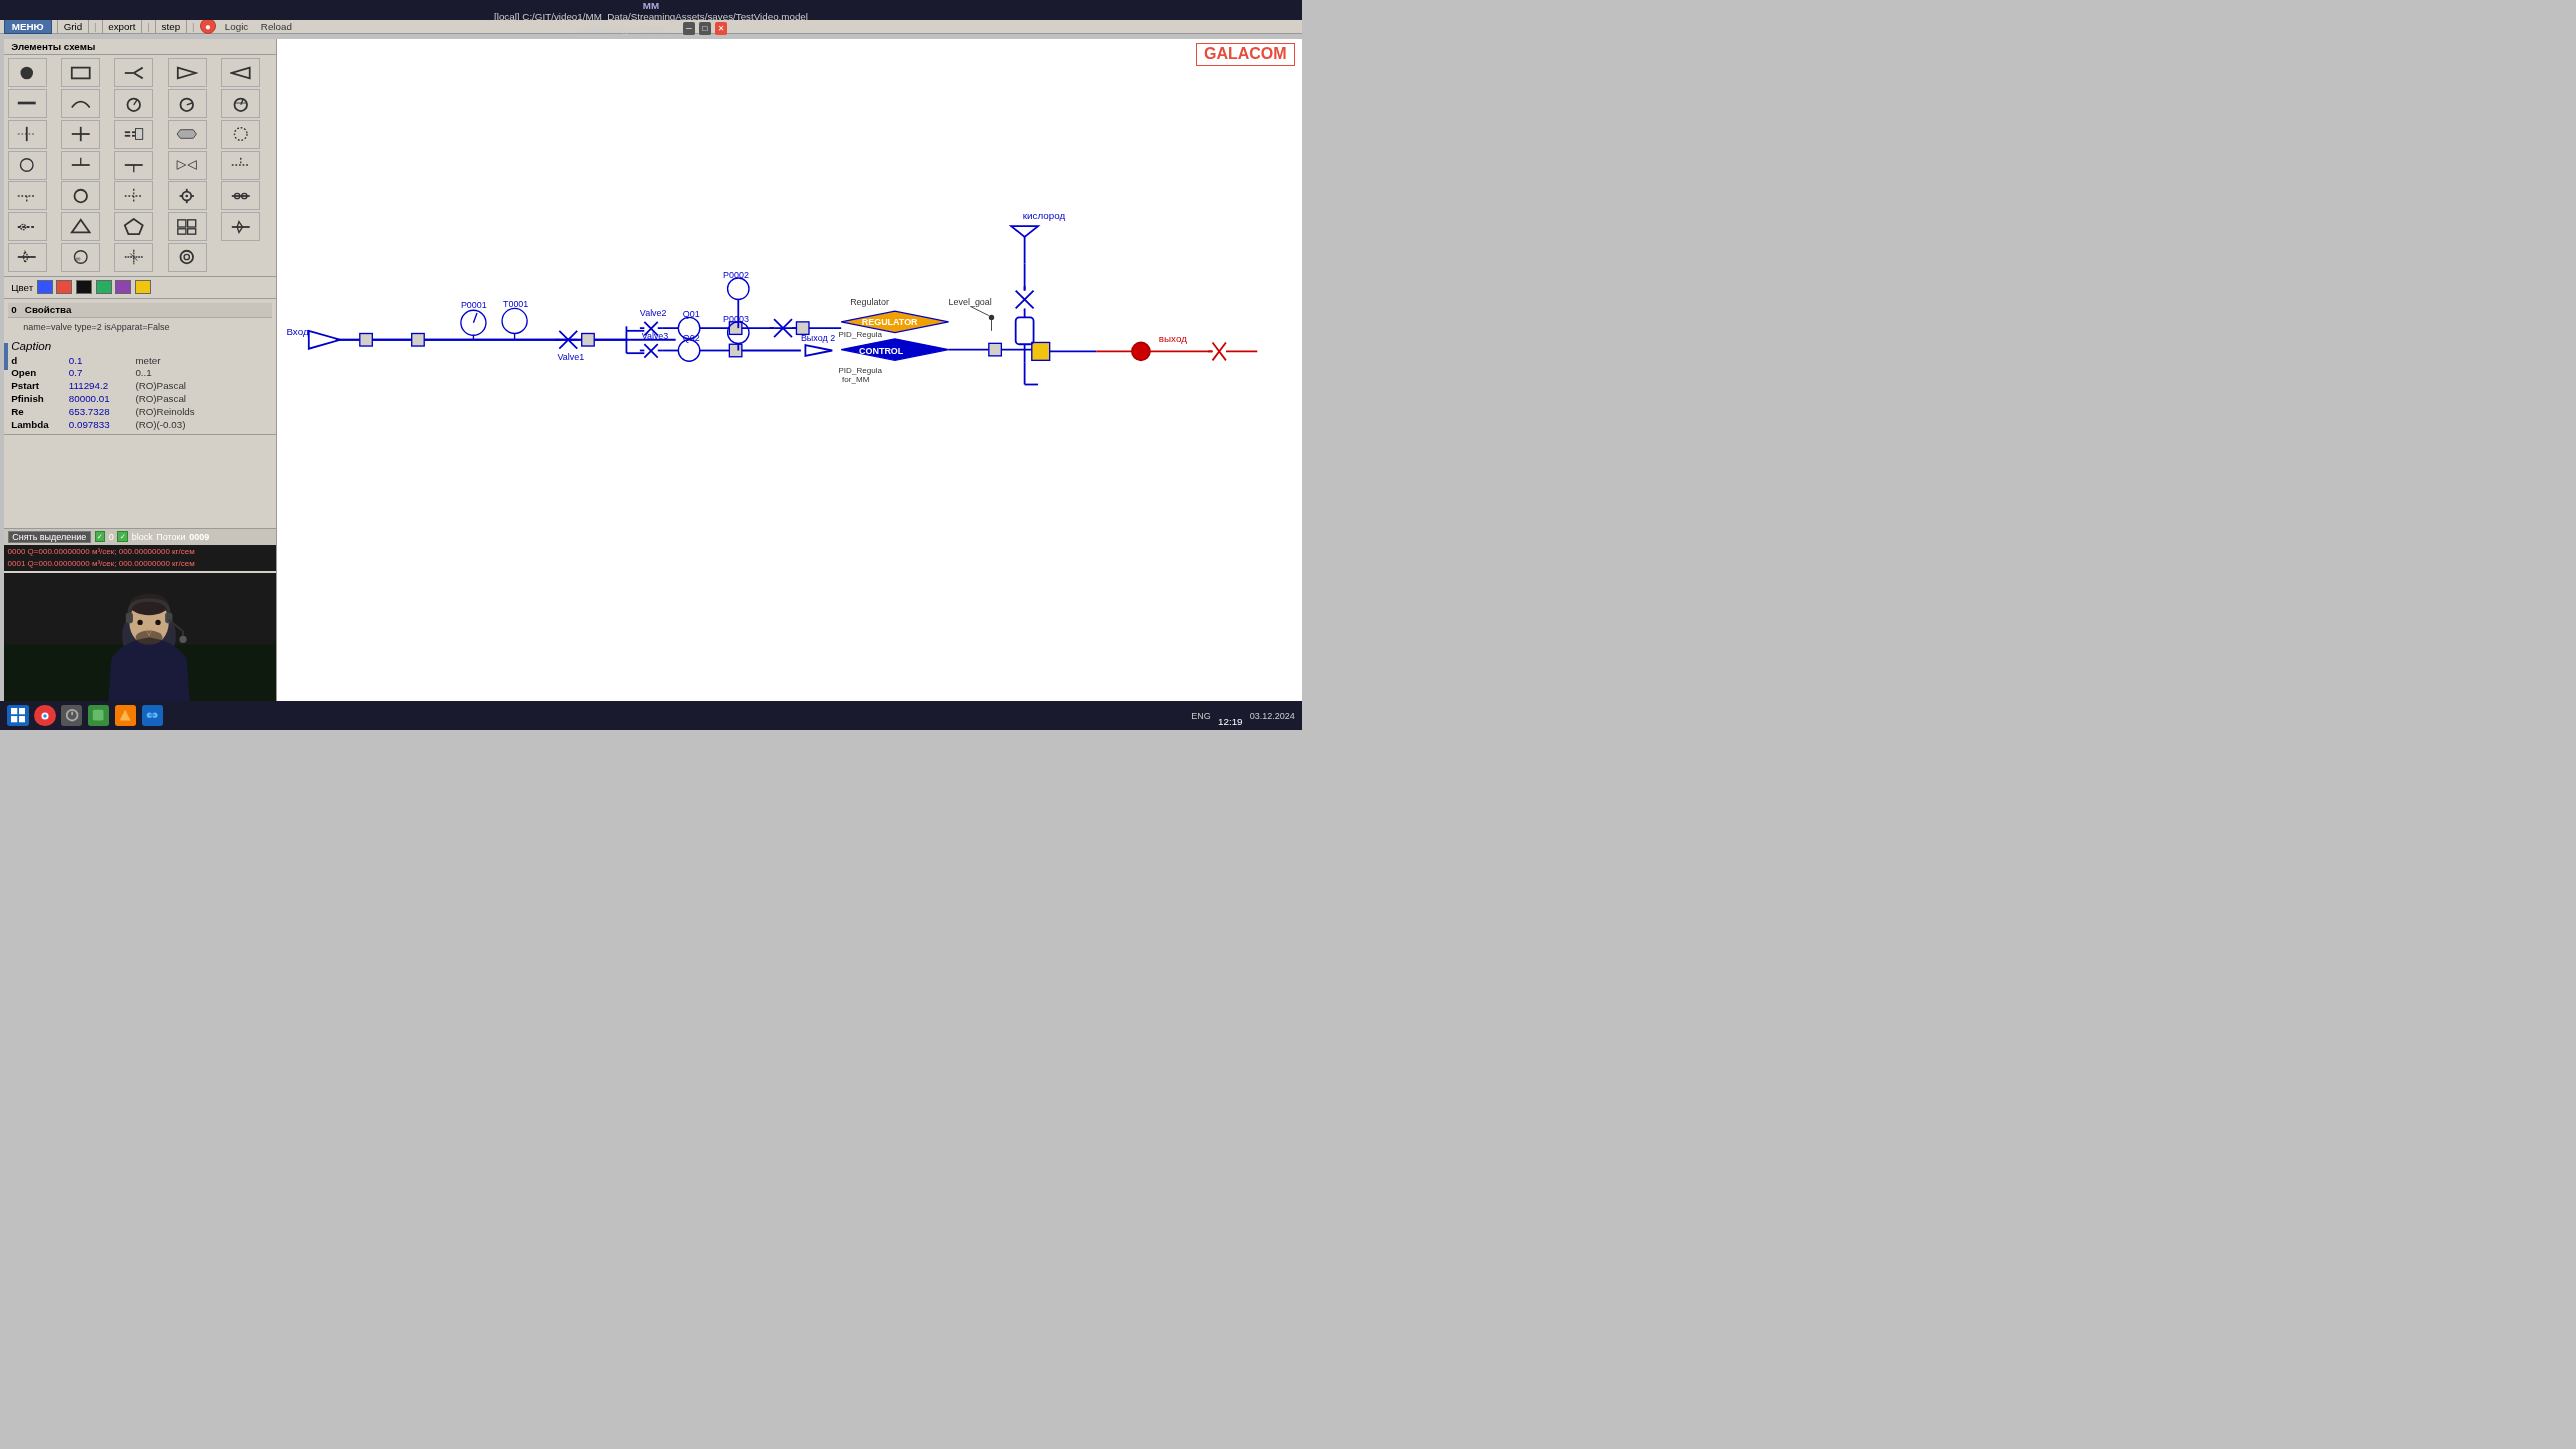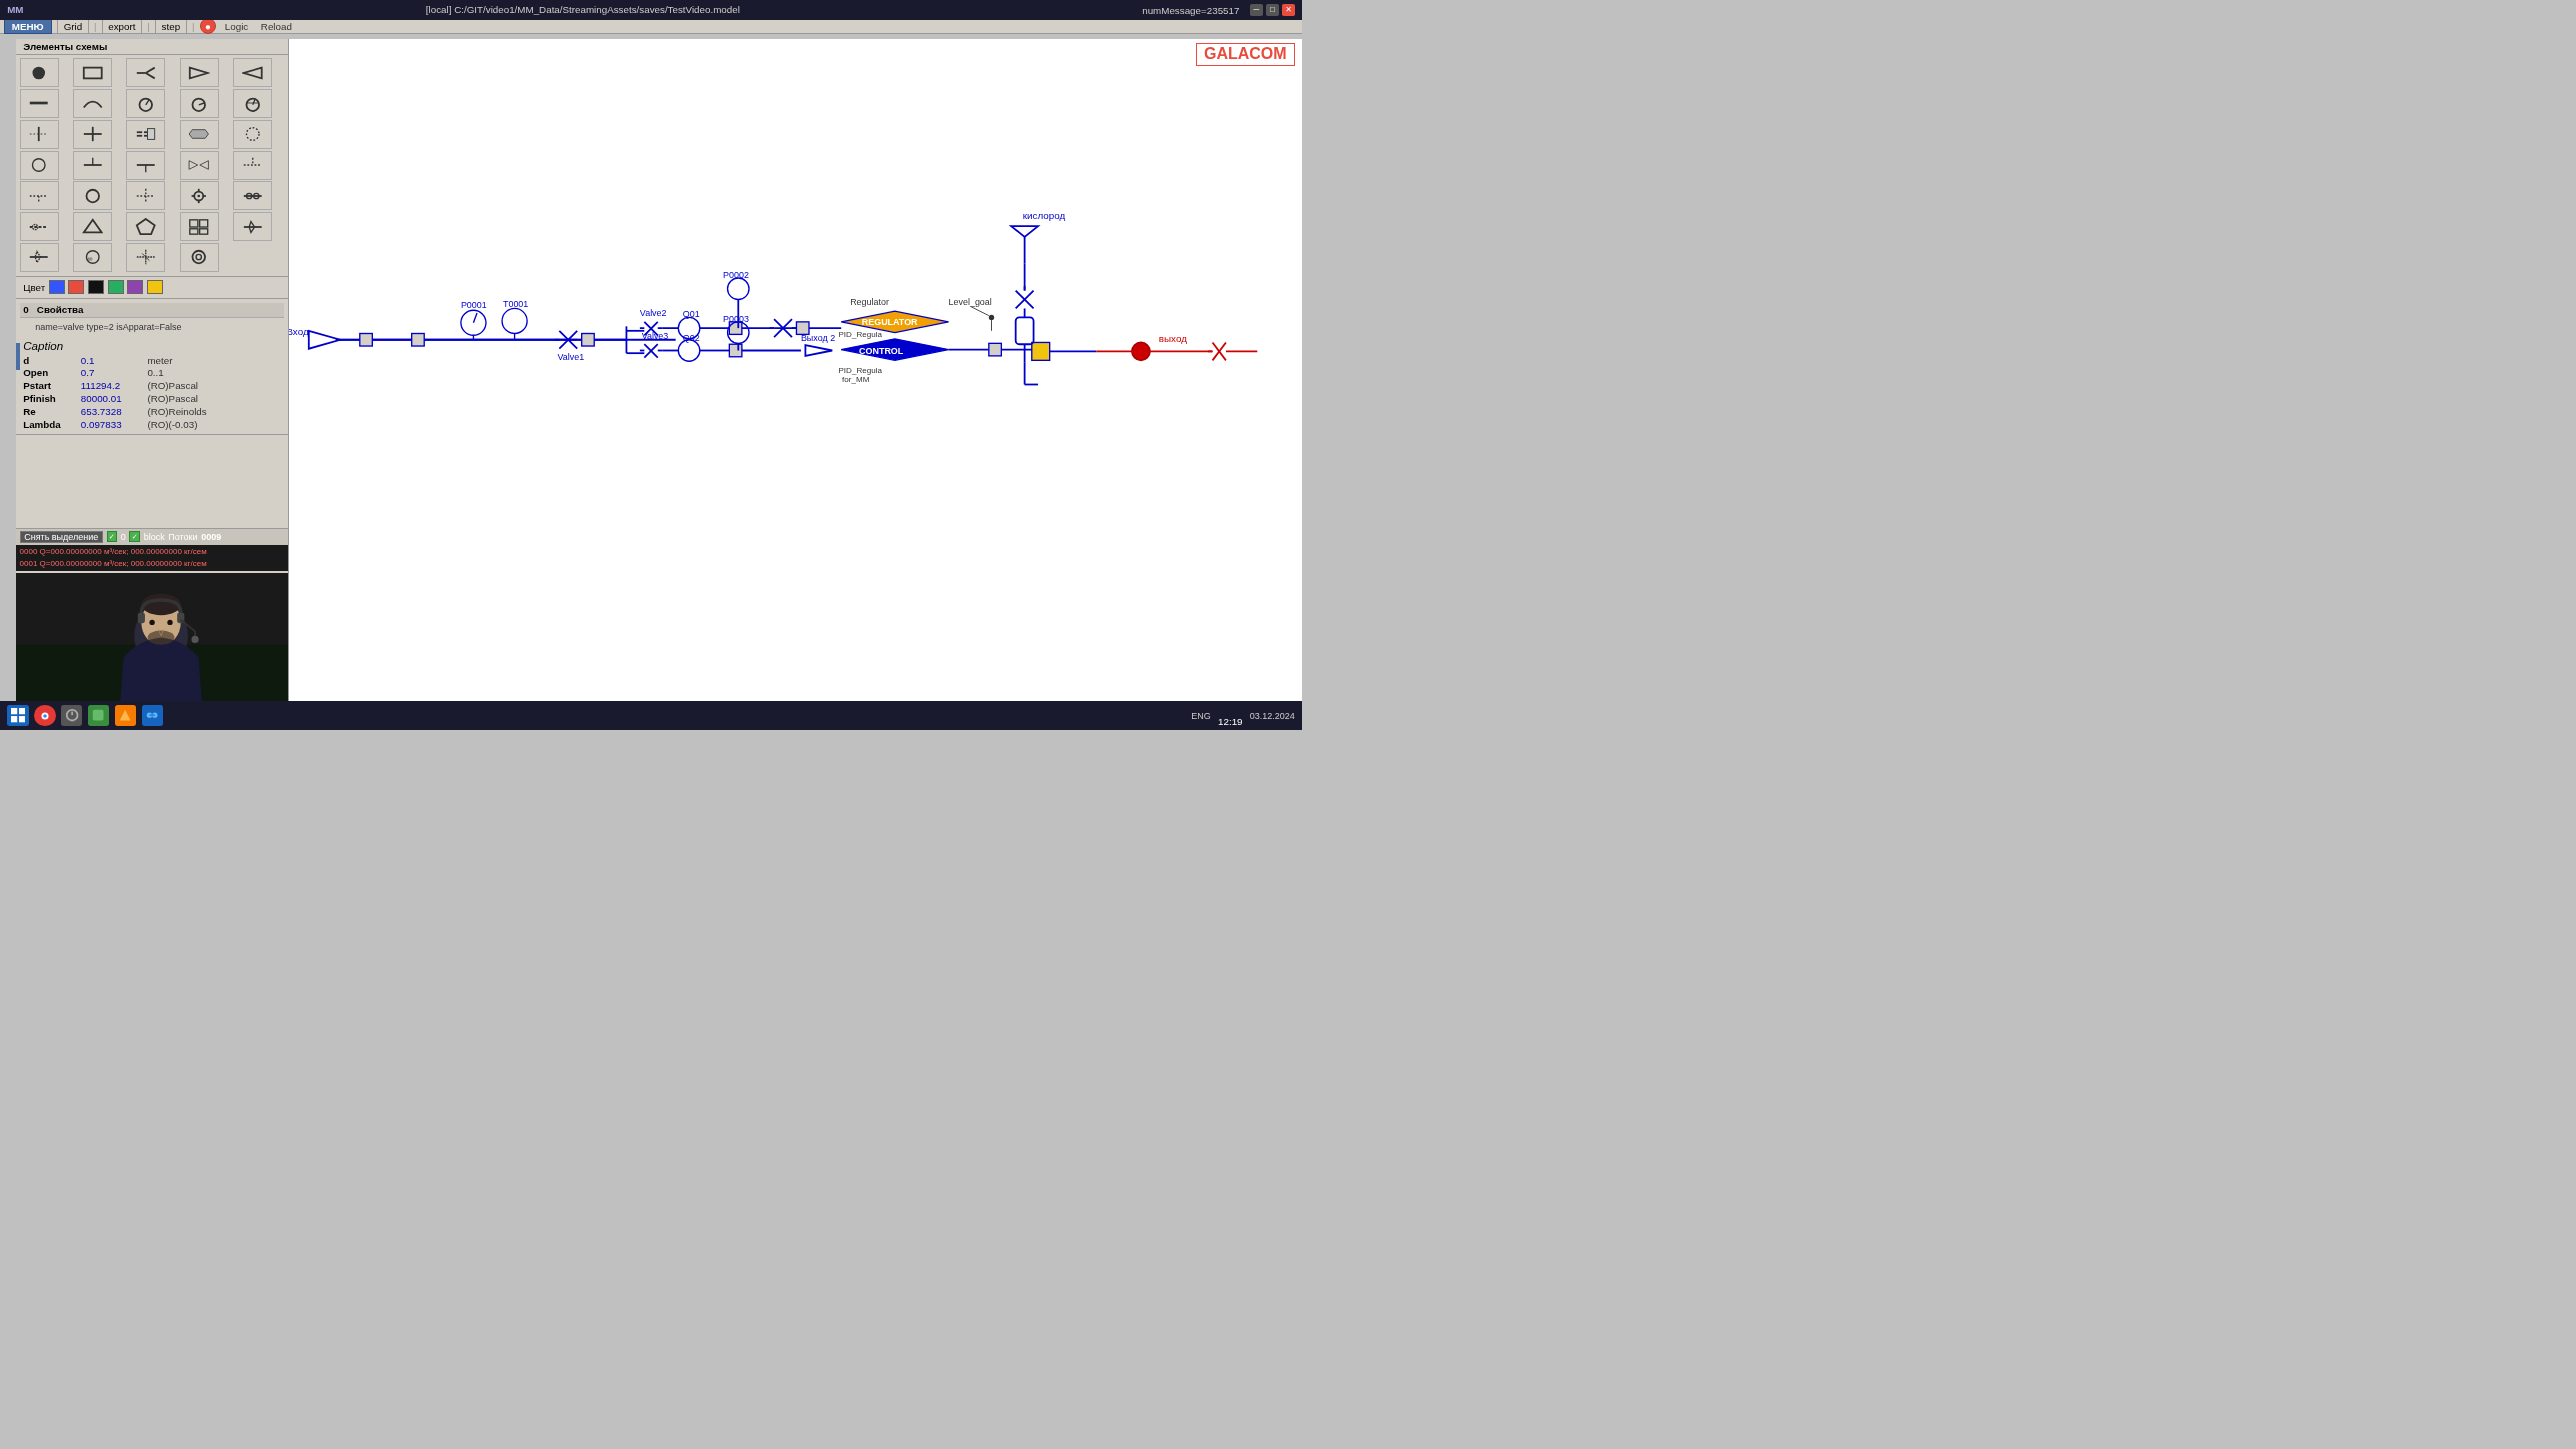--- a/index.html
+++ b/index.html
@@ -2,21 +2,21 @@
 <html style="font-size:14.3px"><head>
   <meta charset="utf-8">
   <style>
     * { margin: 0; padding: 0; box-sizing: border-box; }
     body { width: 1302px; height: 730px; background: #c0c0c0; font-family: Arial, sans-serif; font-size: 9.8px; overflow: hidden; position: relative; }
 
     
     #titlebar {
       position: absolute; top: 0; left: 0; right: 0; height: 19.7px;
       background: #1a1a2e; color: white; display: flex; align-items: center;
-      justify-content: space-between; padding: 0 7.2px; font-size: 9.8px; z-index: 100;
+      justify-content: space-between; padding: 0 7.2px; font-size: 9.8px; z-index: 100; flex-direction: column;
     }
     #titlebar .title-left { display: flex; align-items: center; gap: 7.2px; }
     #titlebar .title-center { font-size: 9.8px; color: #ccc; }
     #titlebar .title-right { display: flex; align-items: flex-end; gap: 10.7px; font-size: 9.8px; }
     #titlebar .win-controls { display: flex; gap: 3.6px; }
     #titlebar .win-btn { width: 12.5px; height: 12.5px; border-radius: 1.8px; cursor: pointer; display: flex; align-items: center; justify-content: center; font-size: 8px; color: white; }
     #titlebar .win-min { background: #555; }
     #titlebar .win-max { background: #555; }
     #titlebar .win-close { background: #e74c3c; }
 
@@ -33,21 +33,21 @@
     #toolbar .tool-btn {
       background: #d4d0c8; border: 0.9px solid #999; padding: 0.9px 5.4px;
       font-size: 9.8px; cursor: pointer;
     }
     #toolbar .tool-btn.active { background: #e74c3c; color: white; border-color: #c0392b; border-radius: 50%; width: 16px; height: 16px; display: flex; align-items: center; justify-content: center; padding: 0; }
     #toolbar .sep { color: #999; }
     #toolbar .nav-btn { color: #333; font-size: 9.8px; cursor: pointer; padding: 0.9px 3.6px; }
 
     
     #left-panel {
-      position: absolute; top: 39px; left: 16px; width: 273px; bottom: 0;
+      position: absolute; top: 39px; left: 4px; width: 273px; bottom: 0;
       background: #d4d0c8; border-right: 1.8px solid #999; z-index: 50; overflow: hidden;
     }
 
     
     #elements-label {
       background: #d4d0c8; border-bottom: 0.9px solid #999;
       padding: 1.8px 7.2px; font-size: 9.8px; font-weight: bold;
     }
     #elements-grid {
       display: grid; grid-template-columns: repeat(5, 1fr);

